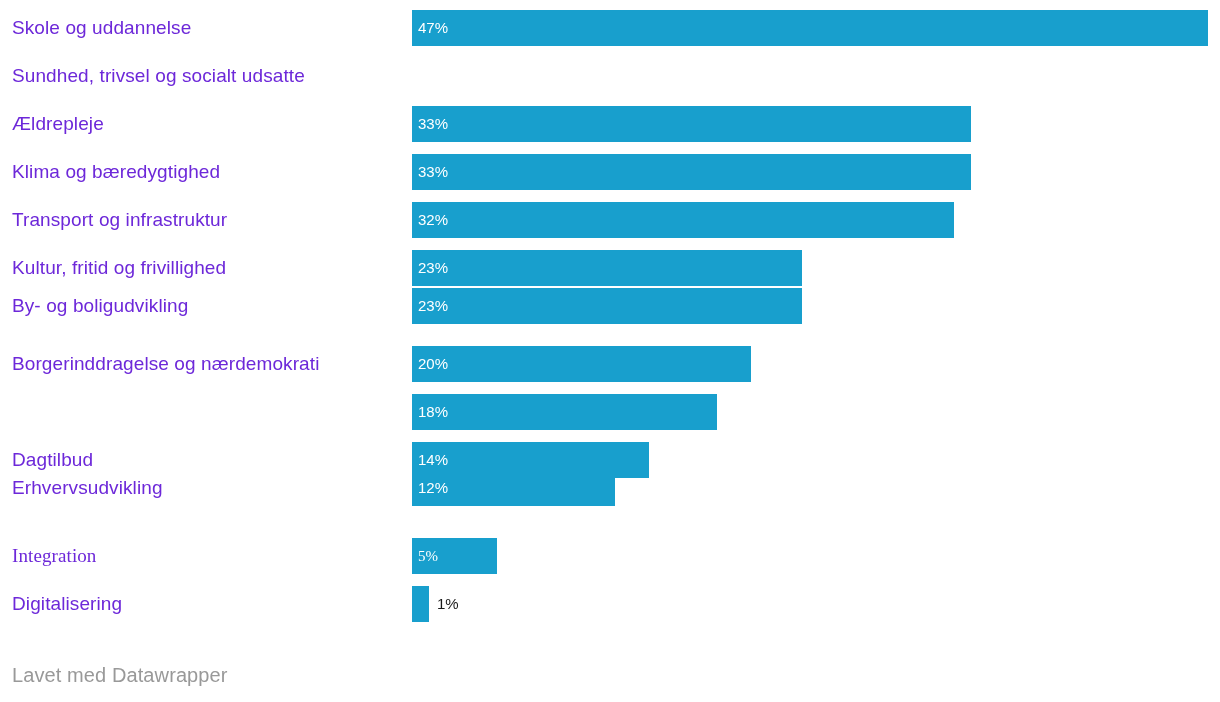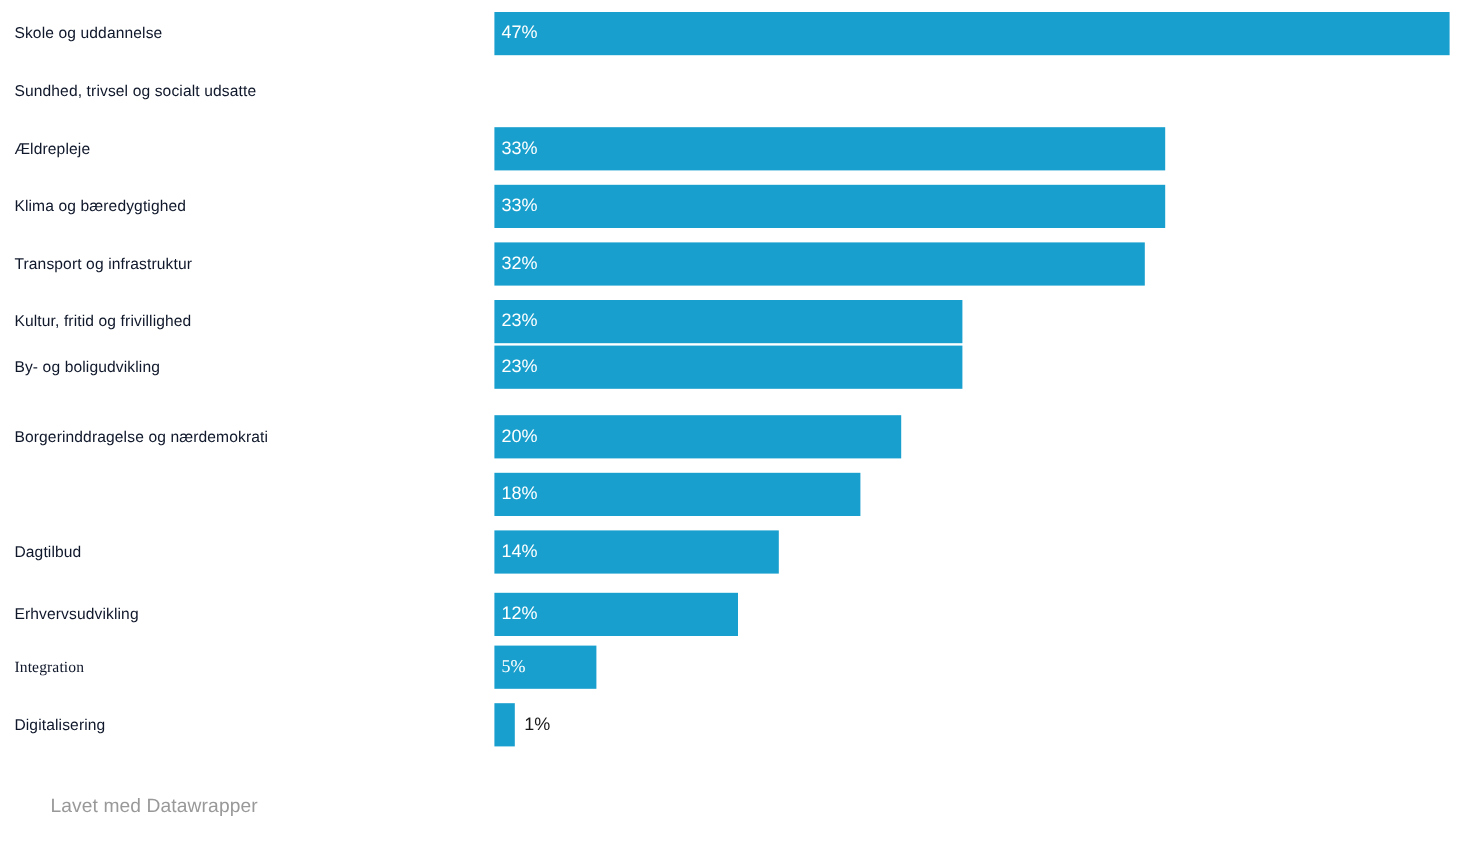--- a/index.html
+++ b/index.html
@@ -30,22 +30,22 @@
     left: 0;
     width: 1220px;
     height: 36px;
   }
   .row-label {
     position: absolute;
     left: 12px;
     top: 0;
     height: 36px;
     line-height: 36px;
-    font-size: 13px;
-    color: #0f172a;
+    font-size: 19px;
+    color: #6d28d9;
     white-space: nowrap;
     letter-spacing: 0.1px;
     text-align: right;
   }
   .bar-track {
     position: absolute;
     left: 412px;
     top: 0;
     height: 36px;
     right: 0;
@@ -68,24 +68,23 @@
   .bar-value.inside {
     color: #ffffff;
   }
   .bar-value.outside {
     color: #1a1a1a;
   }
   .footer {
     position: absolute;
     left: 12px;
     top: 664px;
-    font-size: 16px;
+    font-size: 20px;
     color: #999999;
     letter-spacing: 0.1px;
-    margin-left: 30px;
   }
 </style>
 </head>
 <body>
 
 <div id="chart-root">
   <div class="bars-area">
       <div class="bar-row" style="top: 10px;">
         <div class="row-label">Skole og uddannelse</div>
         <div class="bar-track">
@@ -144,21 +143,21 @@
           <div class="bar-value inside" style="left: 6px;">18%</div>
         </div>
       </div>
       <div class="bar-row" style="top: 442px; padding-left: 44px;">
         <div class="row-label">Dagtilbud</div>
         <div class="bar-track">
           <div class="bar-fill" style="width: 237.16px; background: rgb(24, 159, 205);"></div>
           <div class="bar-value inside" style="left: 6px;">14%</div>
         </div>
       </div>
-      <div class="bar-row" style="top: 494px;">
+      <div class="bar-row" style="top: 470px;">
         <div class="row-label">Erhvervsudvikling</div>
         <div class="bar-track">
           <div class="bar-fill" style="width: 203.28px; background: rgb(24, 159, 205);"></div>
           <div class="bar-value inside" style="left: 6px;">12%</div>
         </div>
       </div>
       <div class="bar-row" style="top: 538px; font-family: Liberation Serif, serif;">
         <div class="row-label">Integration</div>
         <div class="bar-track">
           <div class="bar-fill" style="width: 84.7px; background: rgb(24, 159, 205);"></div>

